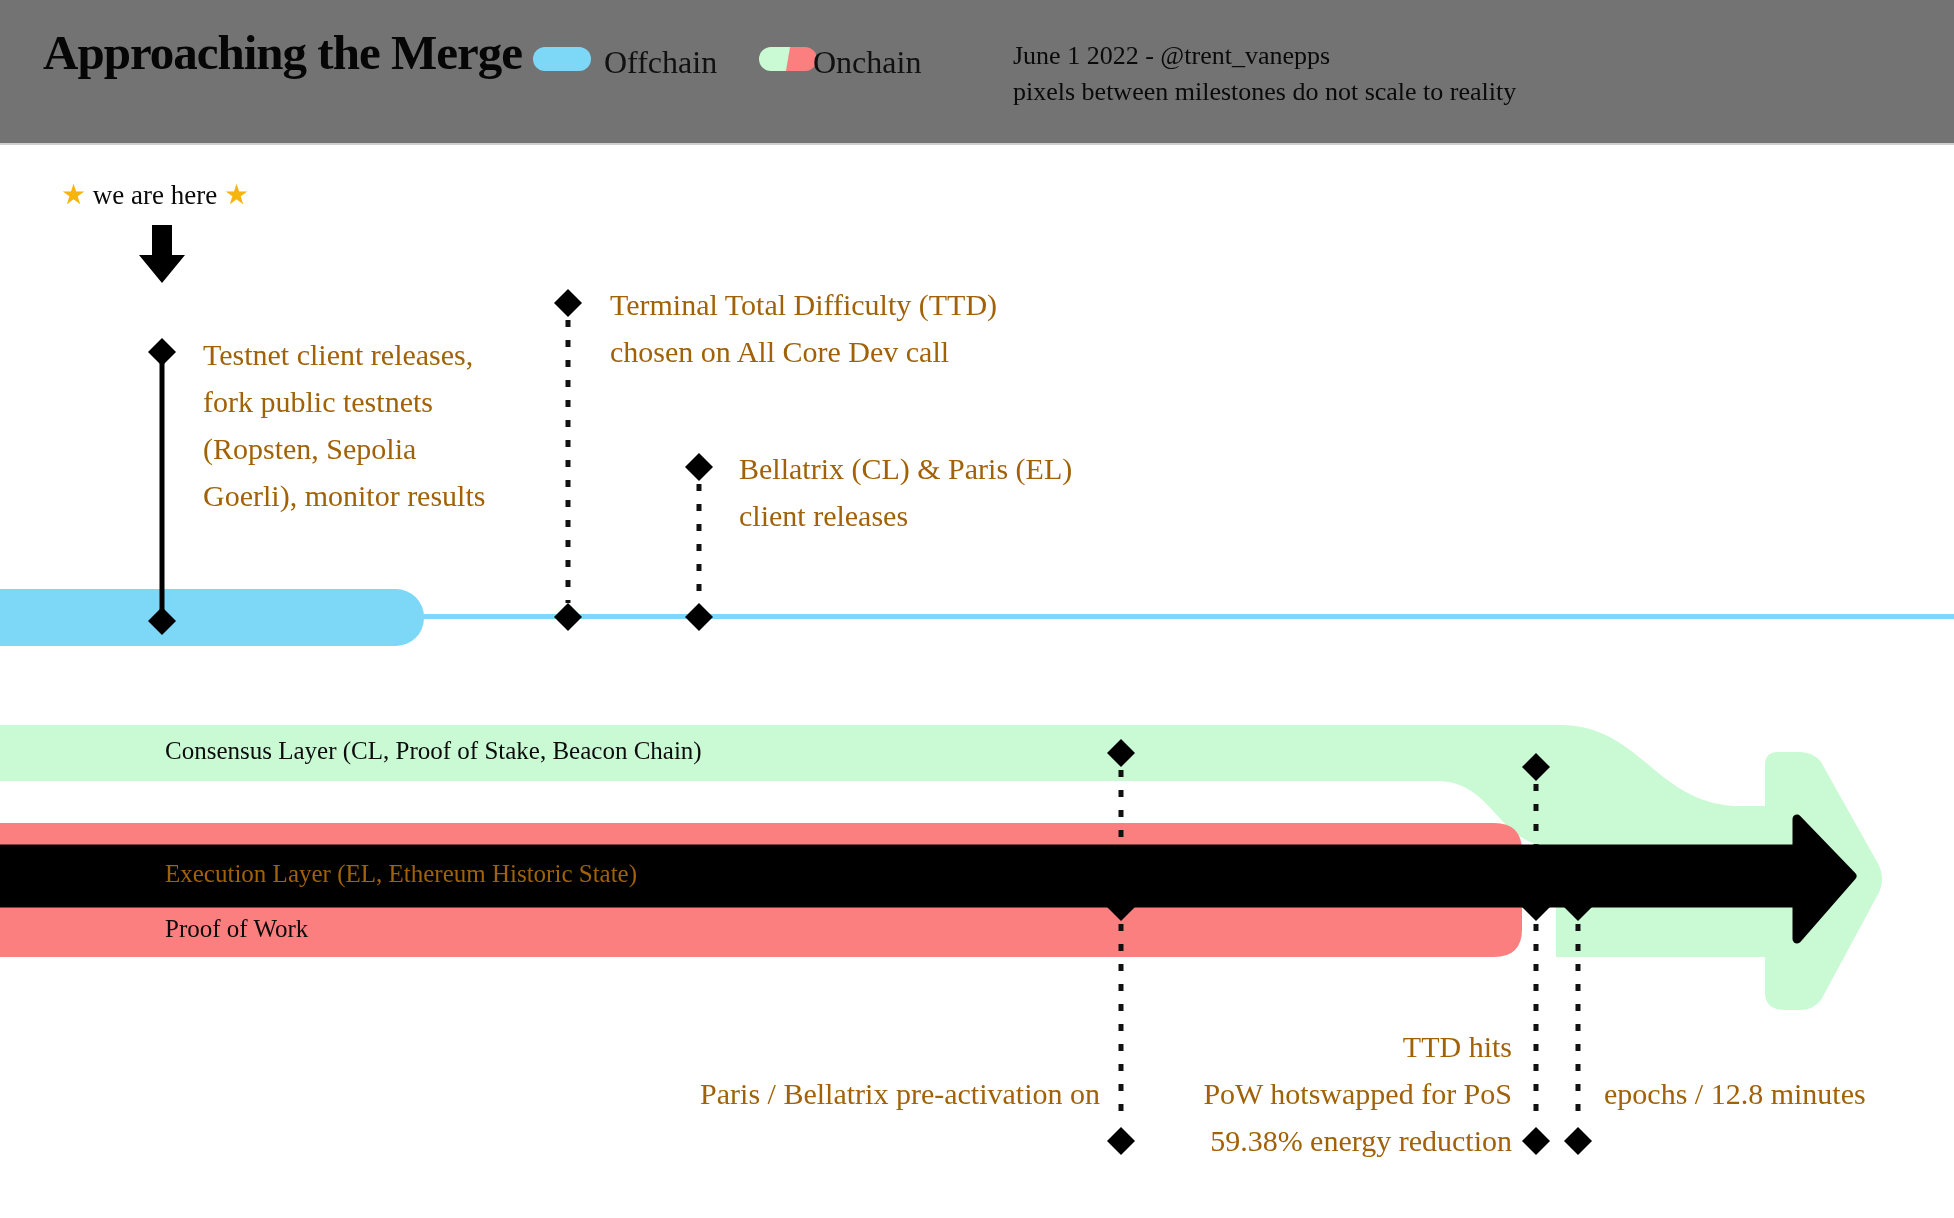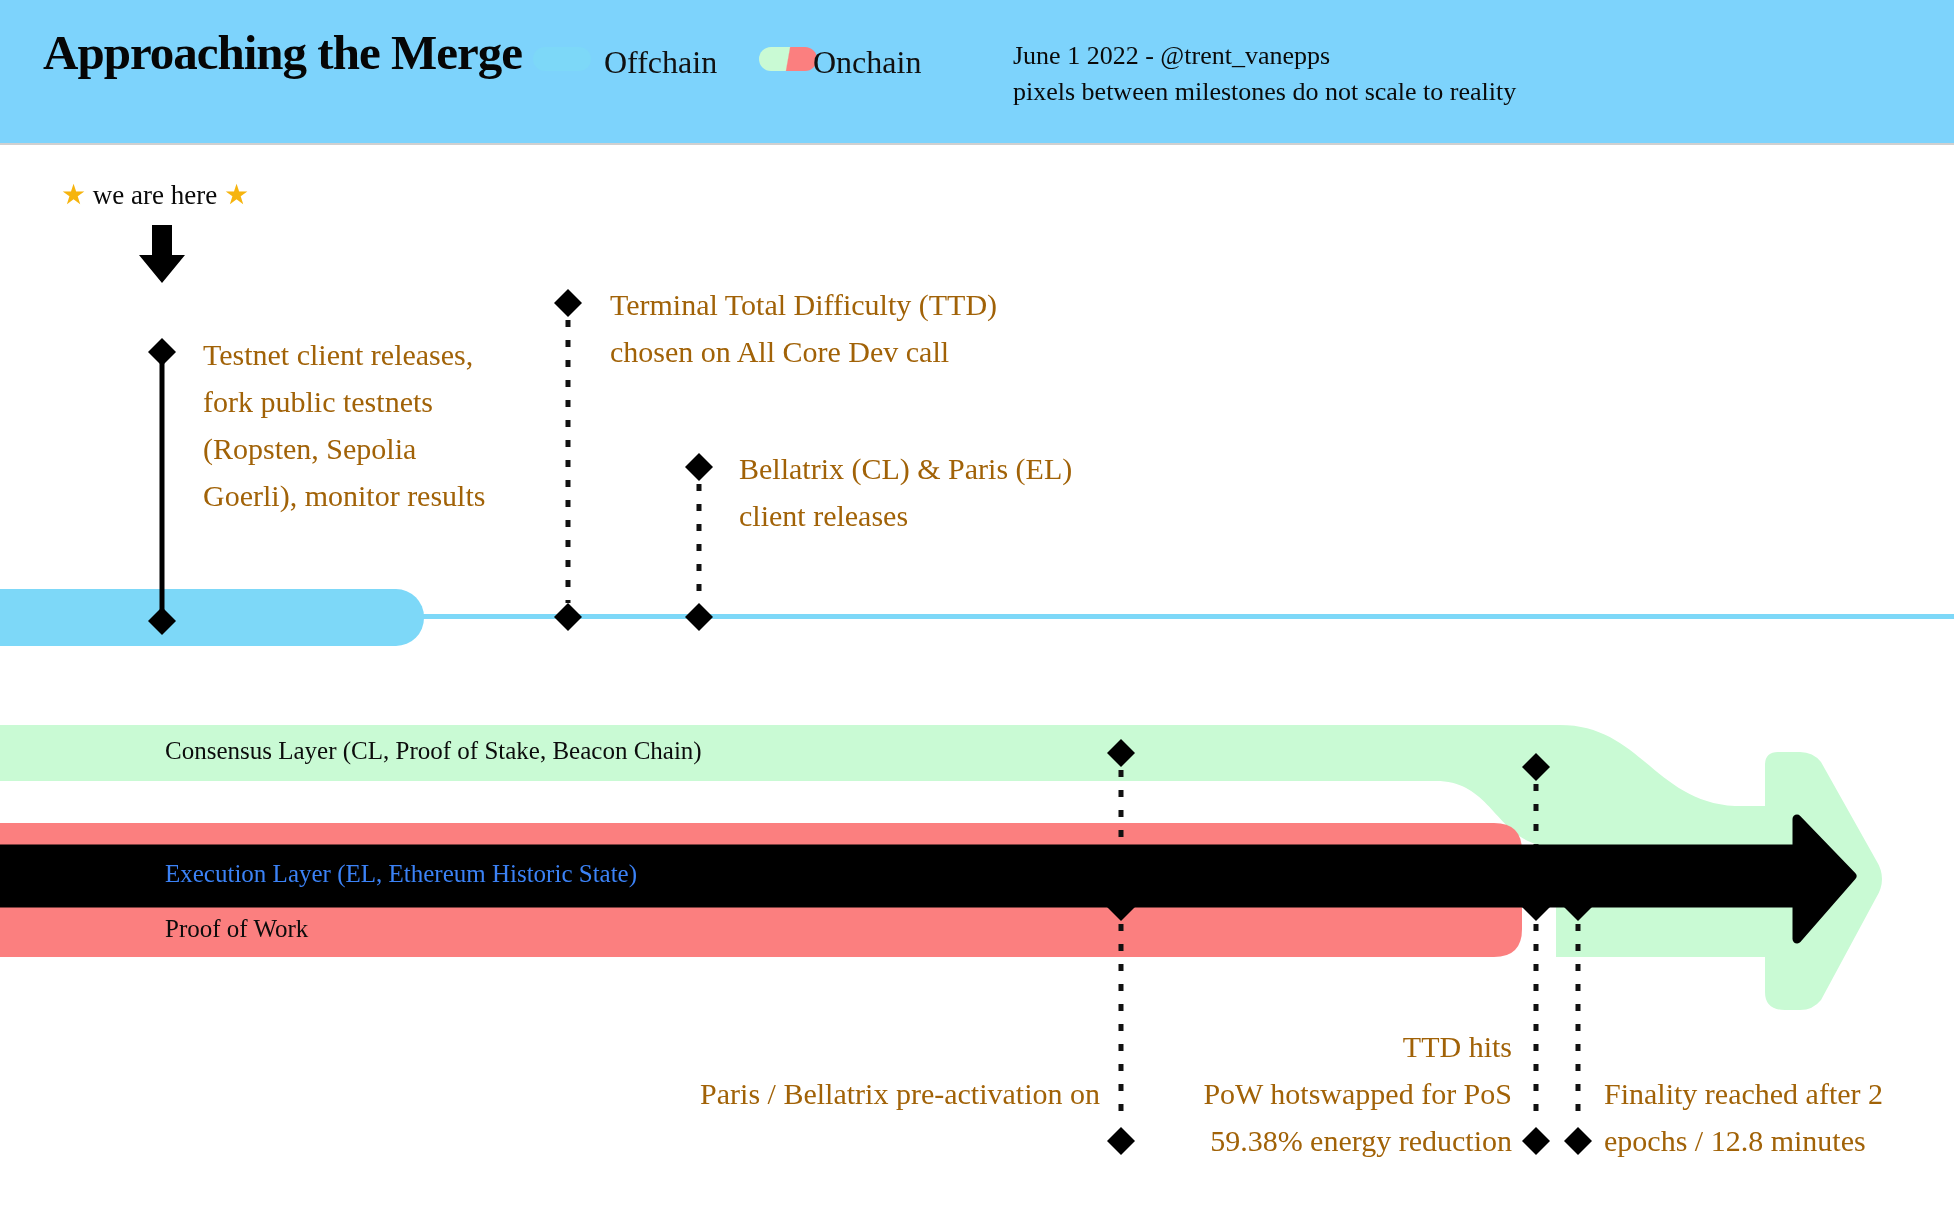--- a/index.html
+++ b/index.html
@@ -1,21 +1,21 @@
 <!DOCTYPE html>
 <html><head>
 <meta charset="utf-8">
 <style>
   html,body{margin:0;padding:0;background:#ffffff;}
   .page{
     position:relative;width:1954px;height:1218px;overflow:hidden;background:#fff;
     font-family:"Liberation Serif","DejaVu Serif",serif;color:#111;
   }
   
-  .header{position:absolute;left:0;top:0;width:1954px;height:143px;background:#7dd3fc;border-bottom:2px solid #d0d0d0;}
+  .header{position:absolute;left:0;top:0;width:1954px;height:143px;background:#737373;border-bottom:2px solid #d0d0d0;}
   .title{position:absolute;left:43px;top:24px;font-size:49px;font-weight:600;letter-spacing:-1px;color:#060606;}
   .legend-pill{position:absolute;width:58px;height:24px;border-radius:12px;top:47px;}
   .pill-offchain{left:533px;background:#7dd8f8;}
   .pill-onchain{left:759px;background:linear-gradient(100deg,#c9fad4 49%,#fb7f7f 51%);}
   .legend-label{position:absolute;top:44px;font-size:32px;color:#111;}
   .lbl-offchain{left:604px;}
   .lbl-onchain{left:813px;}
   .credit{position:absolute;left:1013px;top:22px;font-size:26px;line-height:36px;color:#0a0a0a;margin-top:16px;}
   
   .we-are-here{position:absolute;left:30px;top:178px;width:250px;text-align:center;font-size:27px;color:#0a0a0a;}
@@ -24,21 +24,21 @@
   .ms{position:absolute;font-size:30px;line-height:47px;color:#a16207;}
   .ms-testnet{left:203px;top:331px;}
   .ms-ttd{left:610px;top:281px;}
   .ms-bellatrix{left:739px;top:445px;}
   .ms-paris{left:600px;top:1070px;width:500px;text-align:right;}
   .ms-ttdhits{left:1012px;top:1023px;width:500px;text-align:right;}
   .ms-finality{left:1604px;top:1070px;}
   
   .band-label{position:absolute;font-size:25px;color:#0c0c0c;}
   .lbl-consensus{left:165px;top:737px;}
-  .lbl-execution{left:165px;top:860px;color:#3b82f6;}
+  .lbl-execution{left:165px;top:860px;color:#a16207;}
   .lbl-pow{left:165px;top:915px;}
   svg{position:absolute;left:0;top:0;}
 </style>
 </head>
 <body>
 
 <div class="page">
 
   <svg width="1954" height="1218" viewBox="0 0 1954 1218">
 
@@ -141,21 +141,20 @@
     <div>Paris / Bellatrix pre-activation on</div>
   </div>
 
   <div class="ms ms-ttdhits">
     <div>TTD hits</div>
     <div>PoW hotswapped for PoS</div>
     <div>59.38% energy reduction</div>
   </div>
 
   <div class="ms ms-finality">
-    <div>Finality reached after 2</div>
     <div>epochs / 12.8 minutes</div>
   </div>
 
   <div class="band-label lbl-consensus">Consensus Layer (CL, Proof of Stake, Beacon Chain)</div>
   <div class="band-label lbl-execution">Execution Layer (EL, Ethereum Historic State)</div>
   <div class="band-label lbl-pow">Proof of Work</div>
 
 </div>
 
 </body></html>

